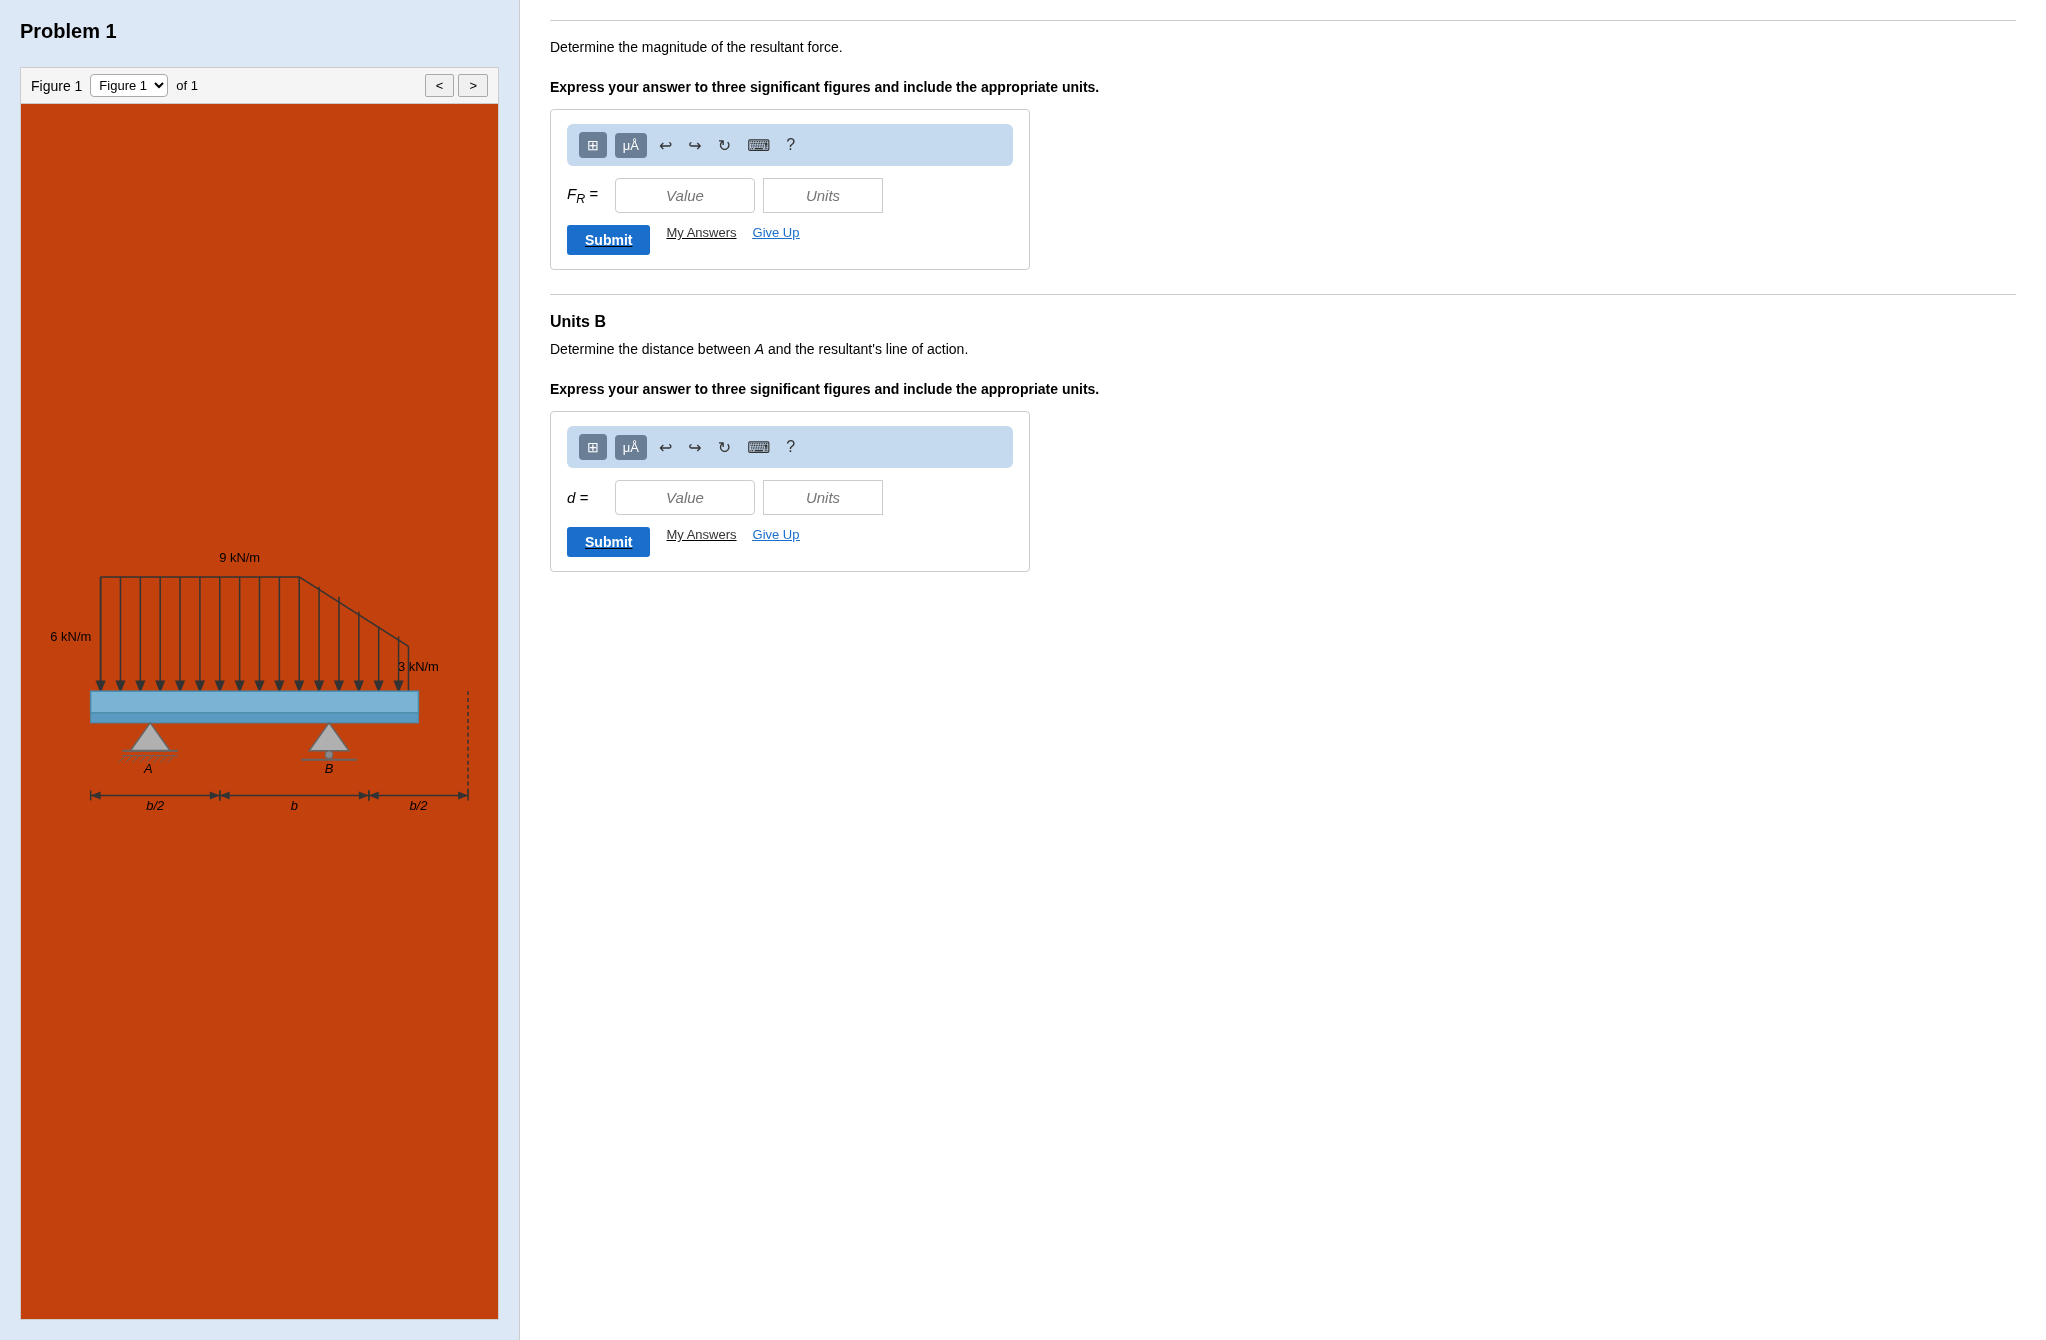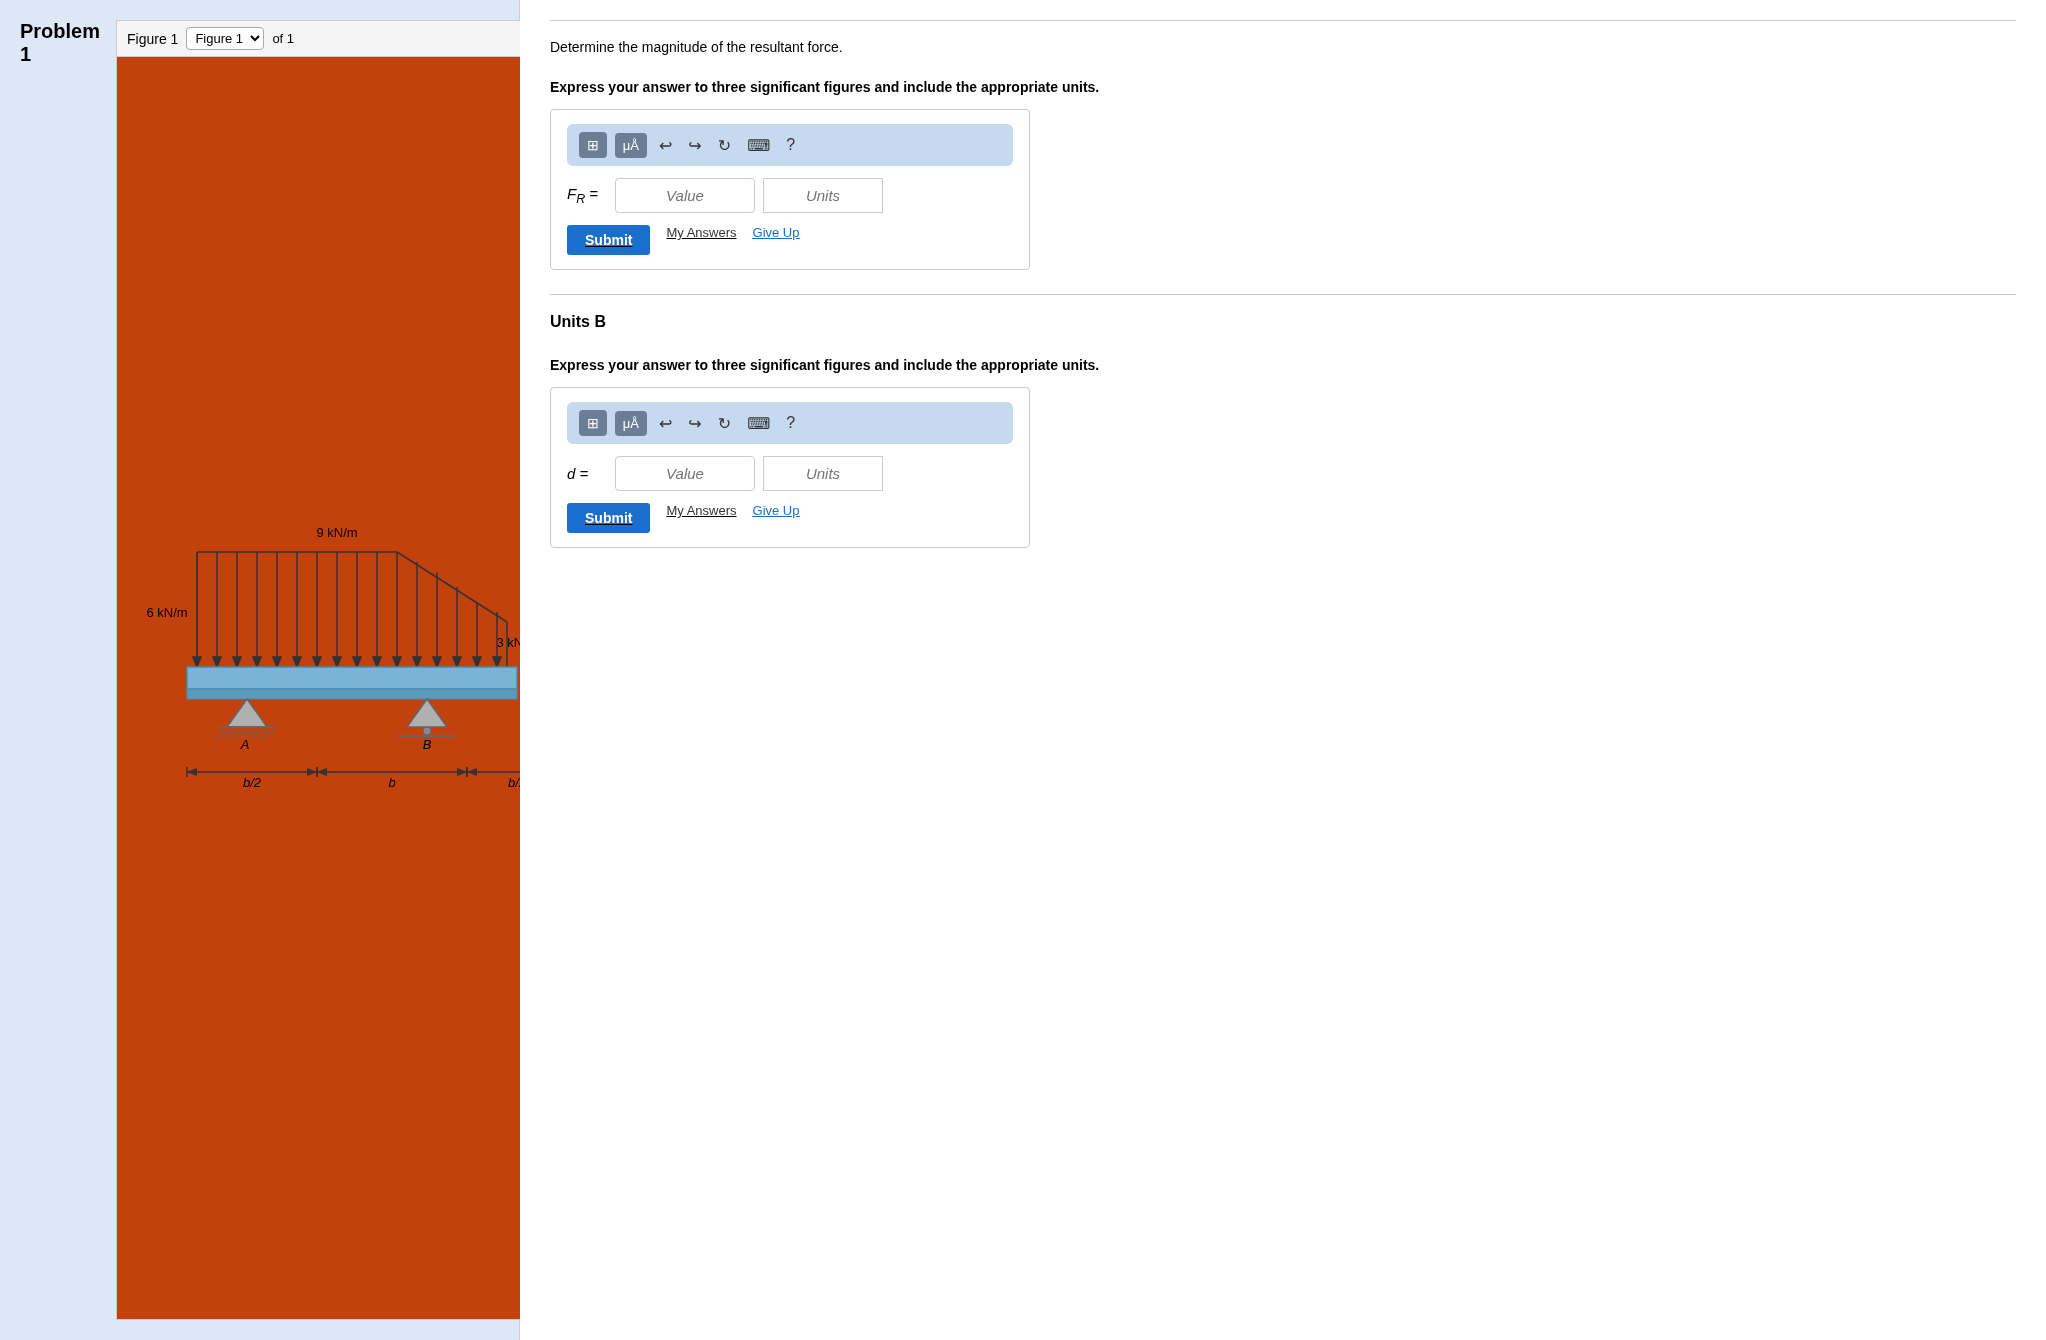--- a/index.html
+++ b/index.html
@@ -12,21 +12,21 @@
       overflow: hidden;
     }
 
     
     .left-panel {
       width: 520px;
       min-width: 520px;
       background: #dce8f5;
       padding: 20px;
       display: flex;
-      flex-direction: row;
+      flex-direction: column;
       gap: 16px;
       border-right: 1px solid #ccc;
     }
 
     .problem-title {
       font-size: 20px;
       font-weight: bold;
       margin-bottom: 8px;
     }
 
@@ -408,20 +408,21 @@
       <div class="action-row">
         <button class="submit-btn">Submit</button>
         <button class="my-answers-btn">My Answers</button>
         <button class="give-up-btn">Give Up</button>
       </div>
     </div>
   </div>
 
   <div class="part-section">
     <div class="part-title">Units B</div>
+    <div class="part-description">Determine the distance between <em>A</em> and the resultant's line of action.</div>
     <br>
     <div class="part-instruction">Express your answer to three significant figures and include the appropriate units.</div>
 
     <div class="answer-box">
       <div class="toolbar">
         <button class="toolbar-btn grid">
           <span>⊞</span>
         </button>
         <button class="toolbar-btn mu">
           <span>μÅ</span>

